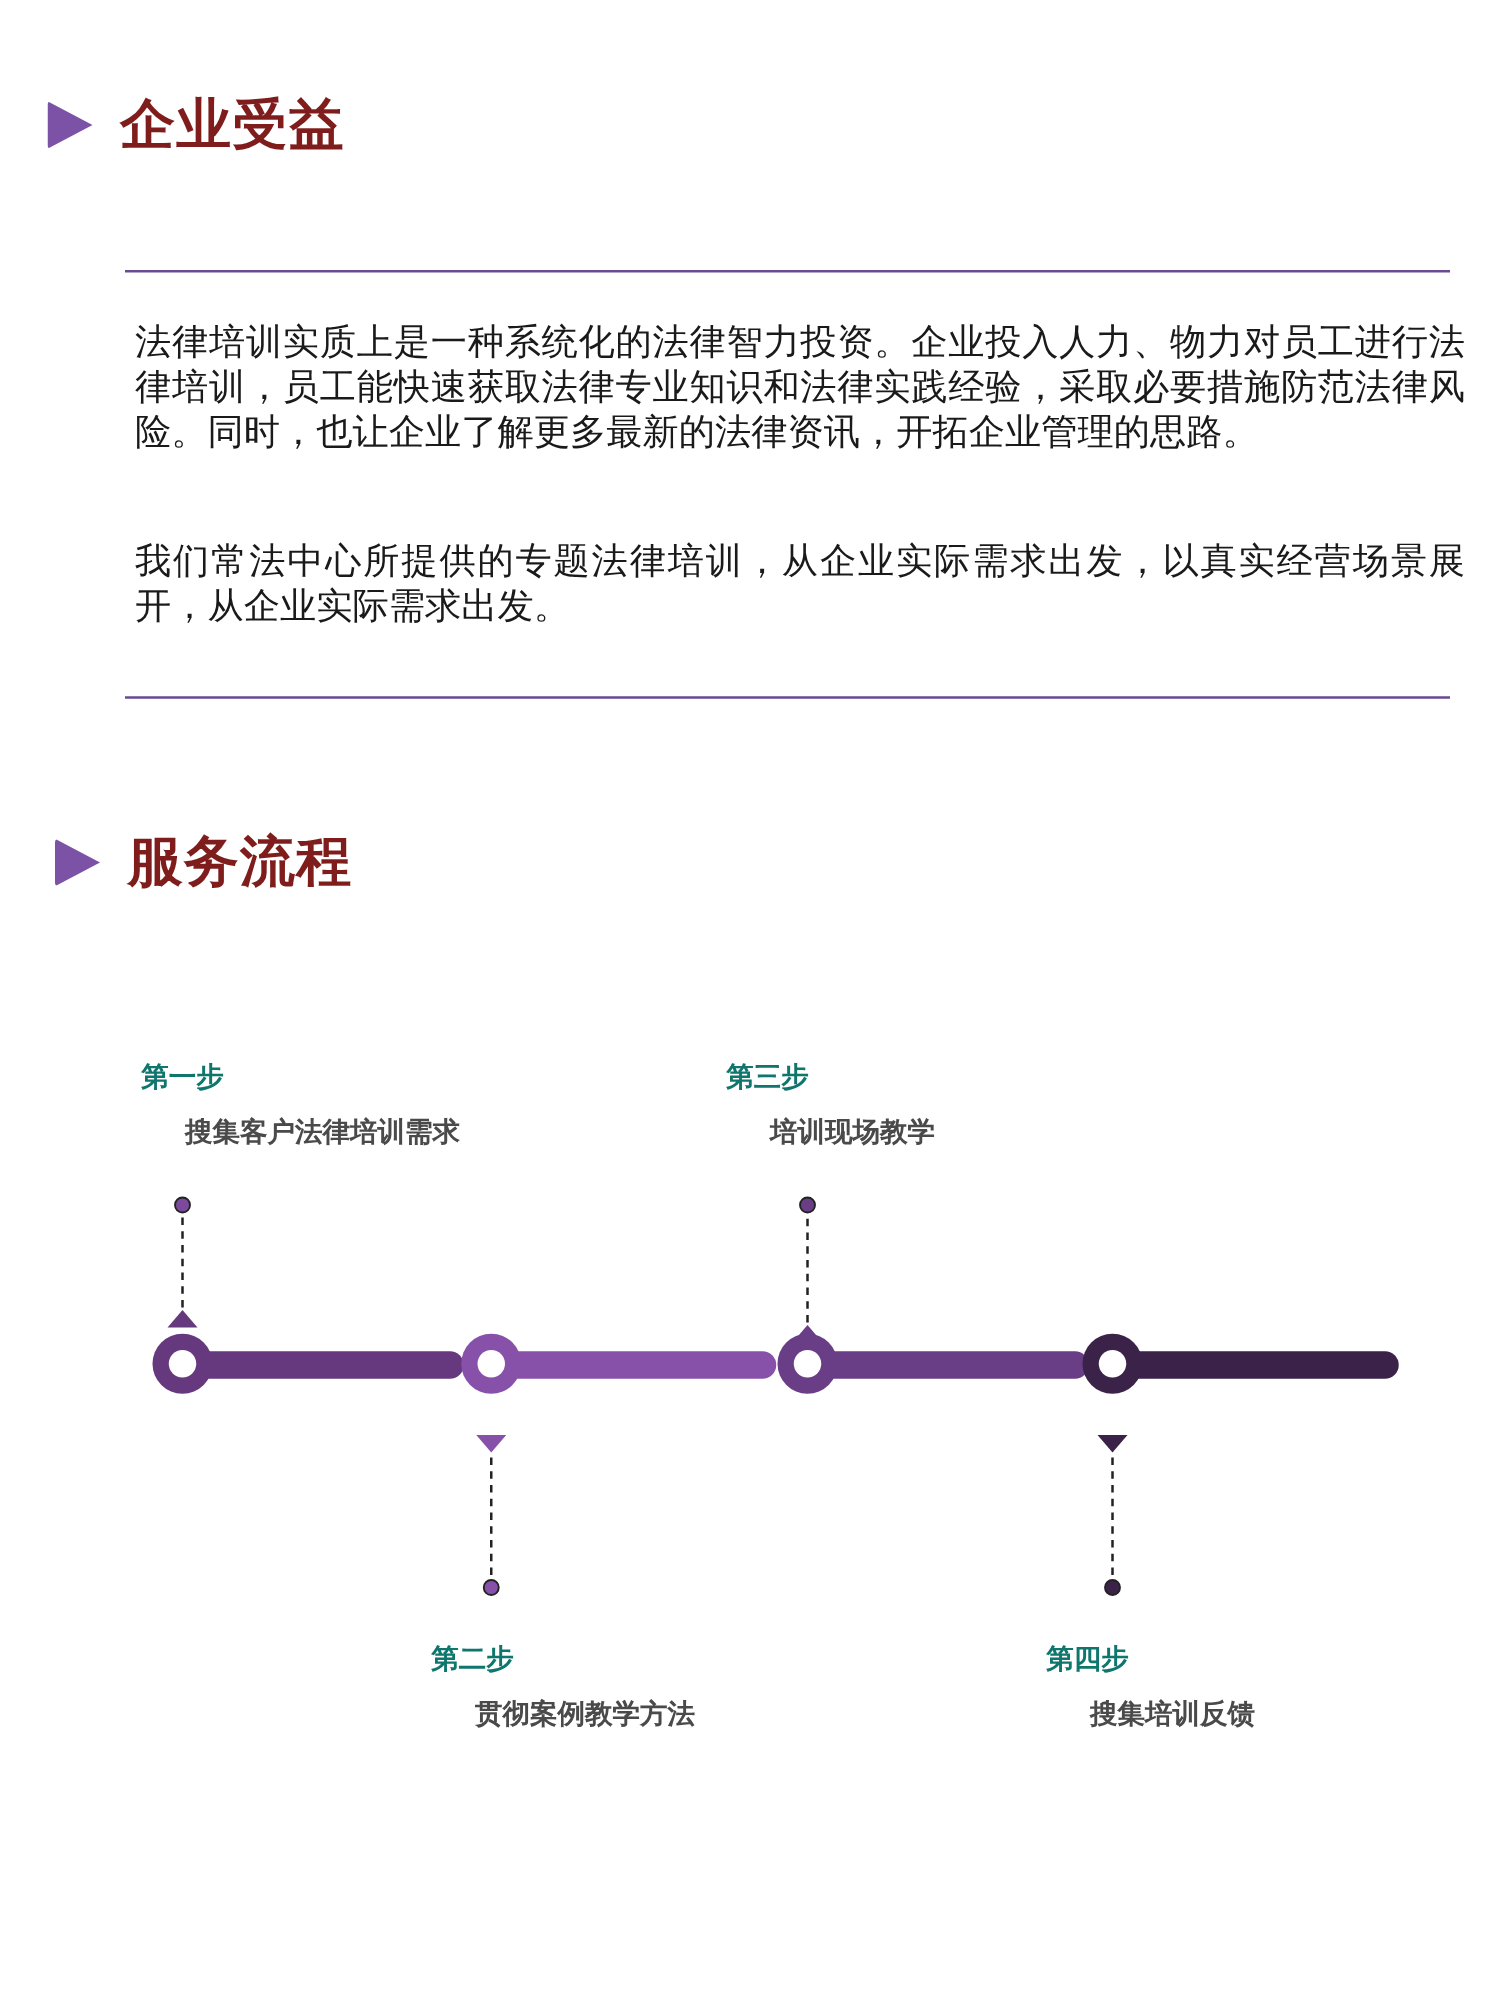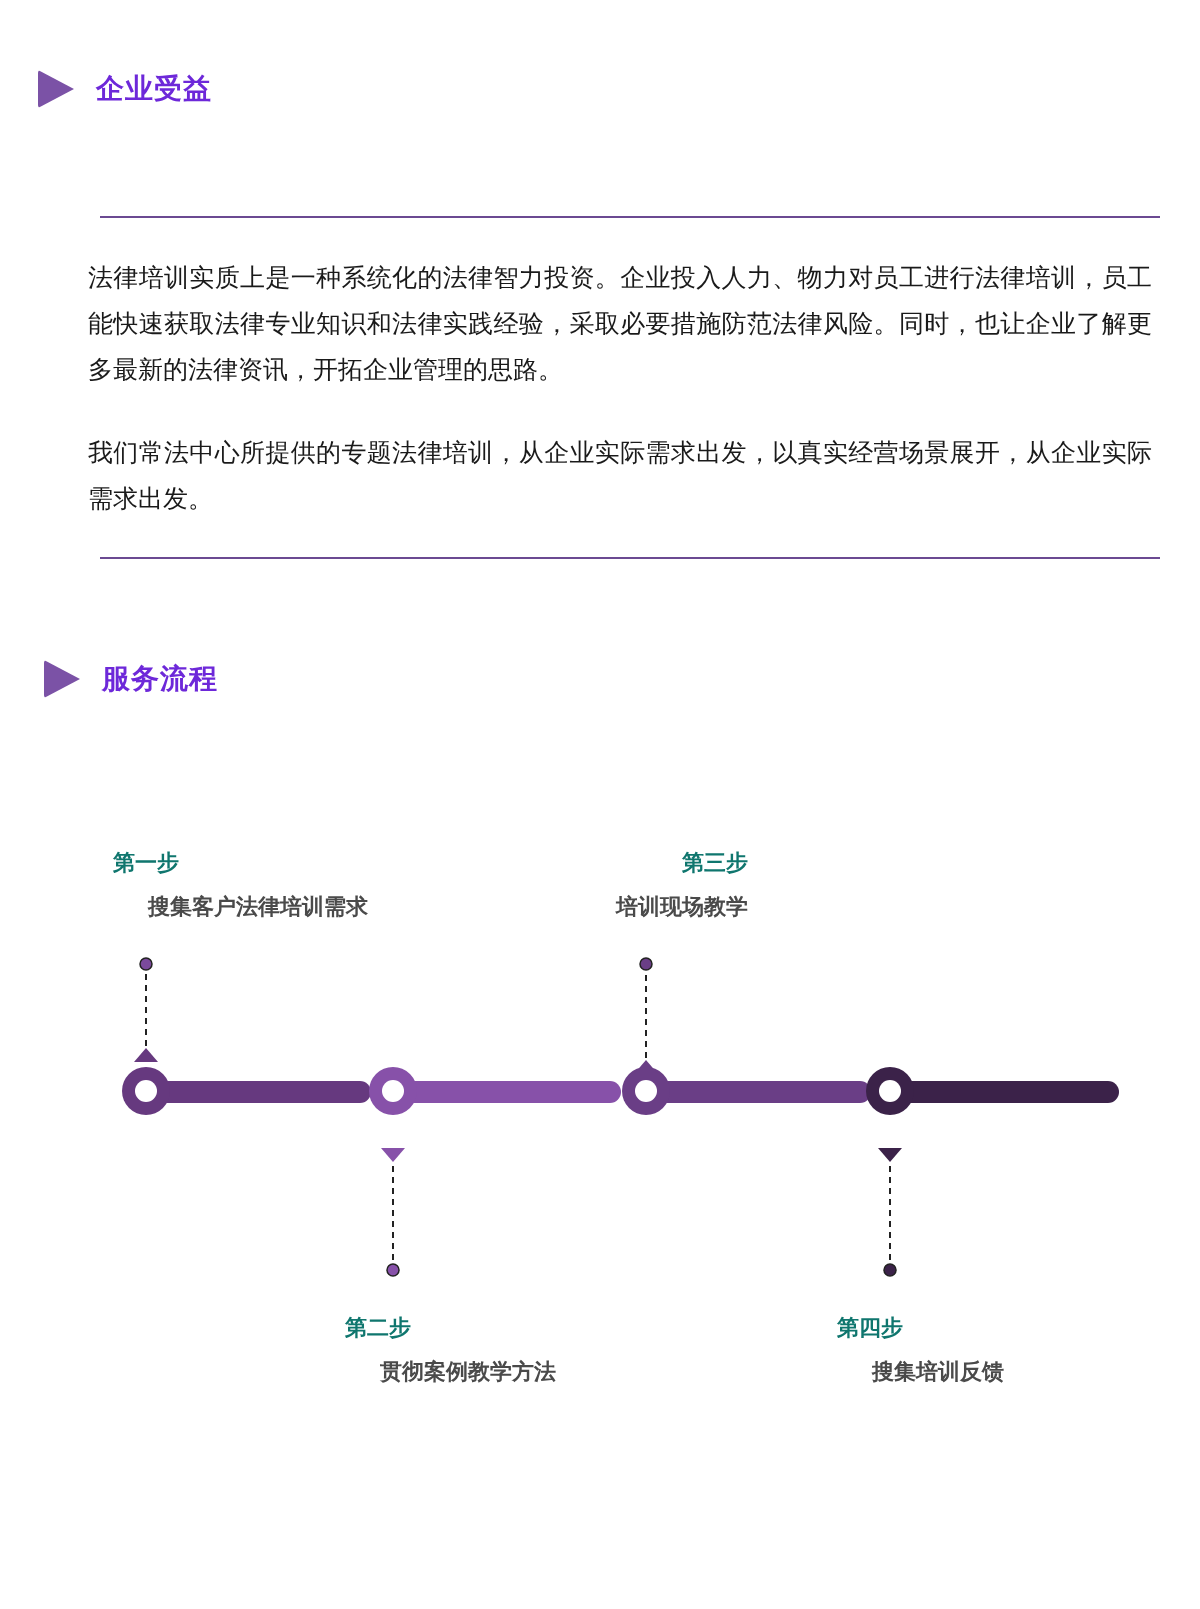--- a/index.html
+++ b/index.html
@@ -1,23 +1,23 @@
 <!DOCTYPE html>
 <html><head>
 <meta charset="utf-8">
 <style>
   html, body { margin: 0; padding: 0; background: #ffffff; }
   body { width: 1200px; height: 1609px; position: relative; overflow: hidden;
          font-family: "DejaVu Sans", "Liberation Sans", sans-serif; color: #1a1a1a; }
   .section-head { position: absolute; display: flex; align-items: center; }
   .section-head .tri { width: 0; height: 0; border-top: 19px solid transparent; border-bottom: 19px solid transparent;
                        border-left: 36px solid #7b52a6; border-radius: 3px; margin-right: 22px; }
-  .section-head h2 { margin: 0; font-size: 28px; font-weight: bold; color: #6d28d9; letter-spacing: 1px; }
+  .section-head h2 { margin: 0; font-size: 44px; font-weight: bold; color: #7f1d1d; letter-spacing: 1px; }
   .rule { position: absolute; left: 100px; width: 1060px; height: 2px; background: #6b4a92; }
-  .para { position: absolute; left: 88px; width: 1064px; font-size: 25px; line-height: 46px; color: #1a1a1a;
+  .para { position: absolute; left: 108px; width: 1064px; font-size: 29px; line-height: 36px; color: #1a1a1a;
           text-align: justify; margin: 0; }
   .step { position: absolute; }
   .step .t1 { font-size: 22px; font-weight: bold; color: #0f766e; line-height: 30px; }
   .step .t2 { font-size: 22px; font-weight: bold; color: #4a4a4a; line-height: 30px; margin-top: 14px; margin-left: 35px; }
   svg.timeline { position: absolute; left: 0; top: 0; }
 </style>
 </head>
 <body>
 
 <div class="section-head" style="left:38px; top:70px;">
@@ -66,21 +66,21 @@
   <circle cx="890" cy="1091" r="11" fill="#ffffff"></circle>
   <polygon points="878,1150 902,1150 890,1164" transform="translate(0,-2)" fill="#3b2249"></polygon>
   <line x1="890" y1="1166" x2="890" y2="1268" stroke="#222" stroke-width="2" stroke-dasharray="6,5"></line>
   <circle cx="890" cy="1270" r="6" fill="#3b2249" stroke="#222" stroke-width="1.5"></circle>
 </svg>
 
 <div class="step" style="left:113px; top:848px;">
   <div class="t1">第一步</div>
   <div class="t2">搜集客户法律培训需求</div>
 </div>
-<div class="step" style="left:581px; top:848px;text-align:right;">
+<div class="step" style="left:581px; top:848px;">
   <div class="t1">第三步</div>
   <div class="t2">培训现场教学</div>
 </div>
 <div class="step" style="left:345px; top:1313px;">
   <div class="t1">第二步</div>
   <div class="t2">贯彻案例教学方法</div>
 </div>
 <div class="step" style="left:837px; top:1313px;">
   <div class="t1">第四步</div>
   <div class="t2">搜集培训反馈</div>

